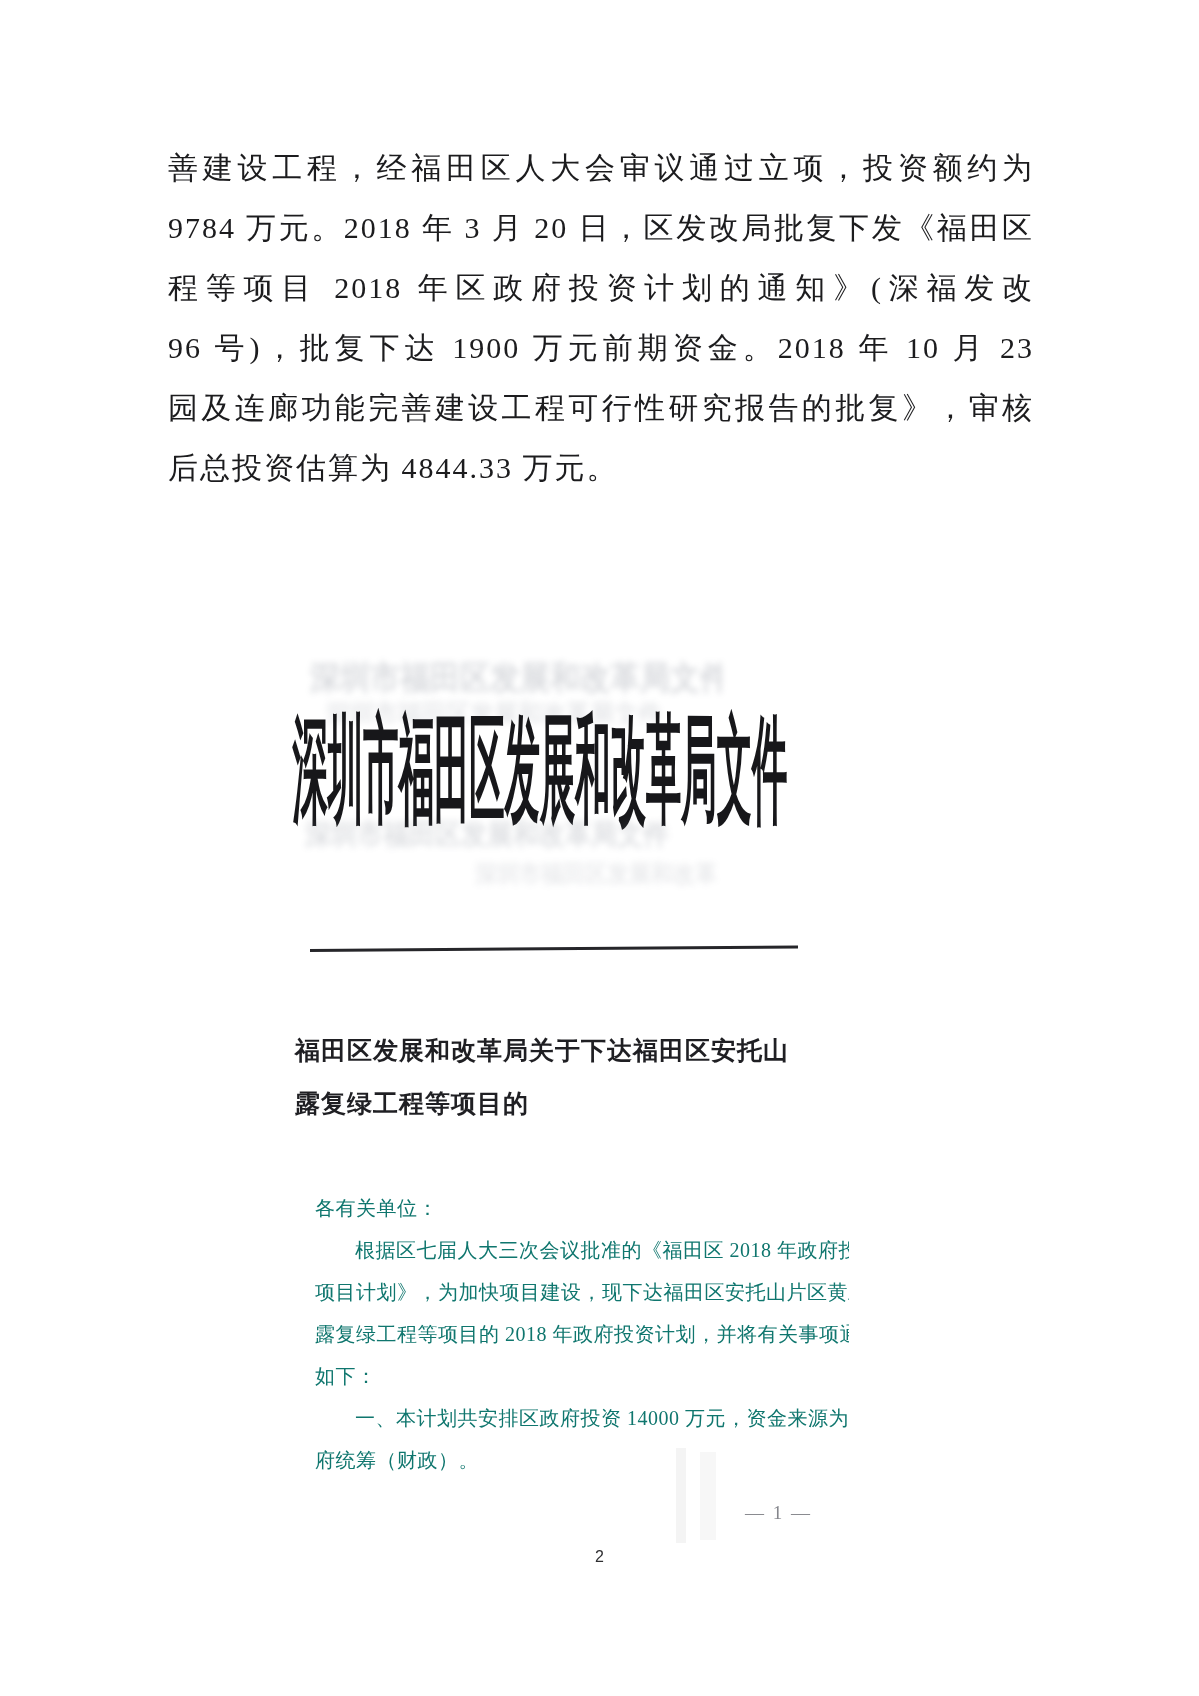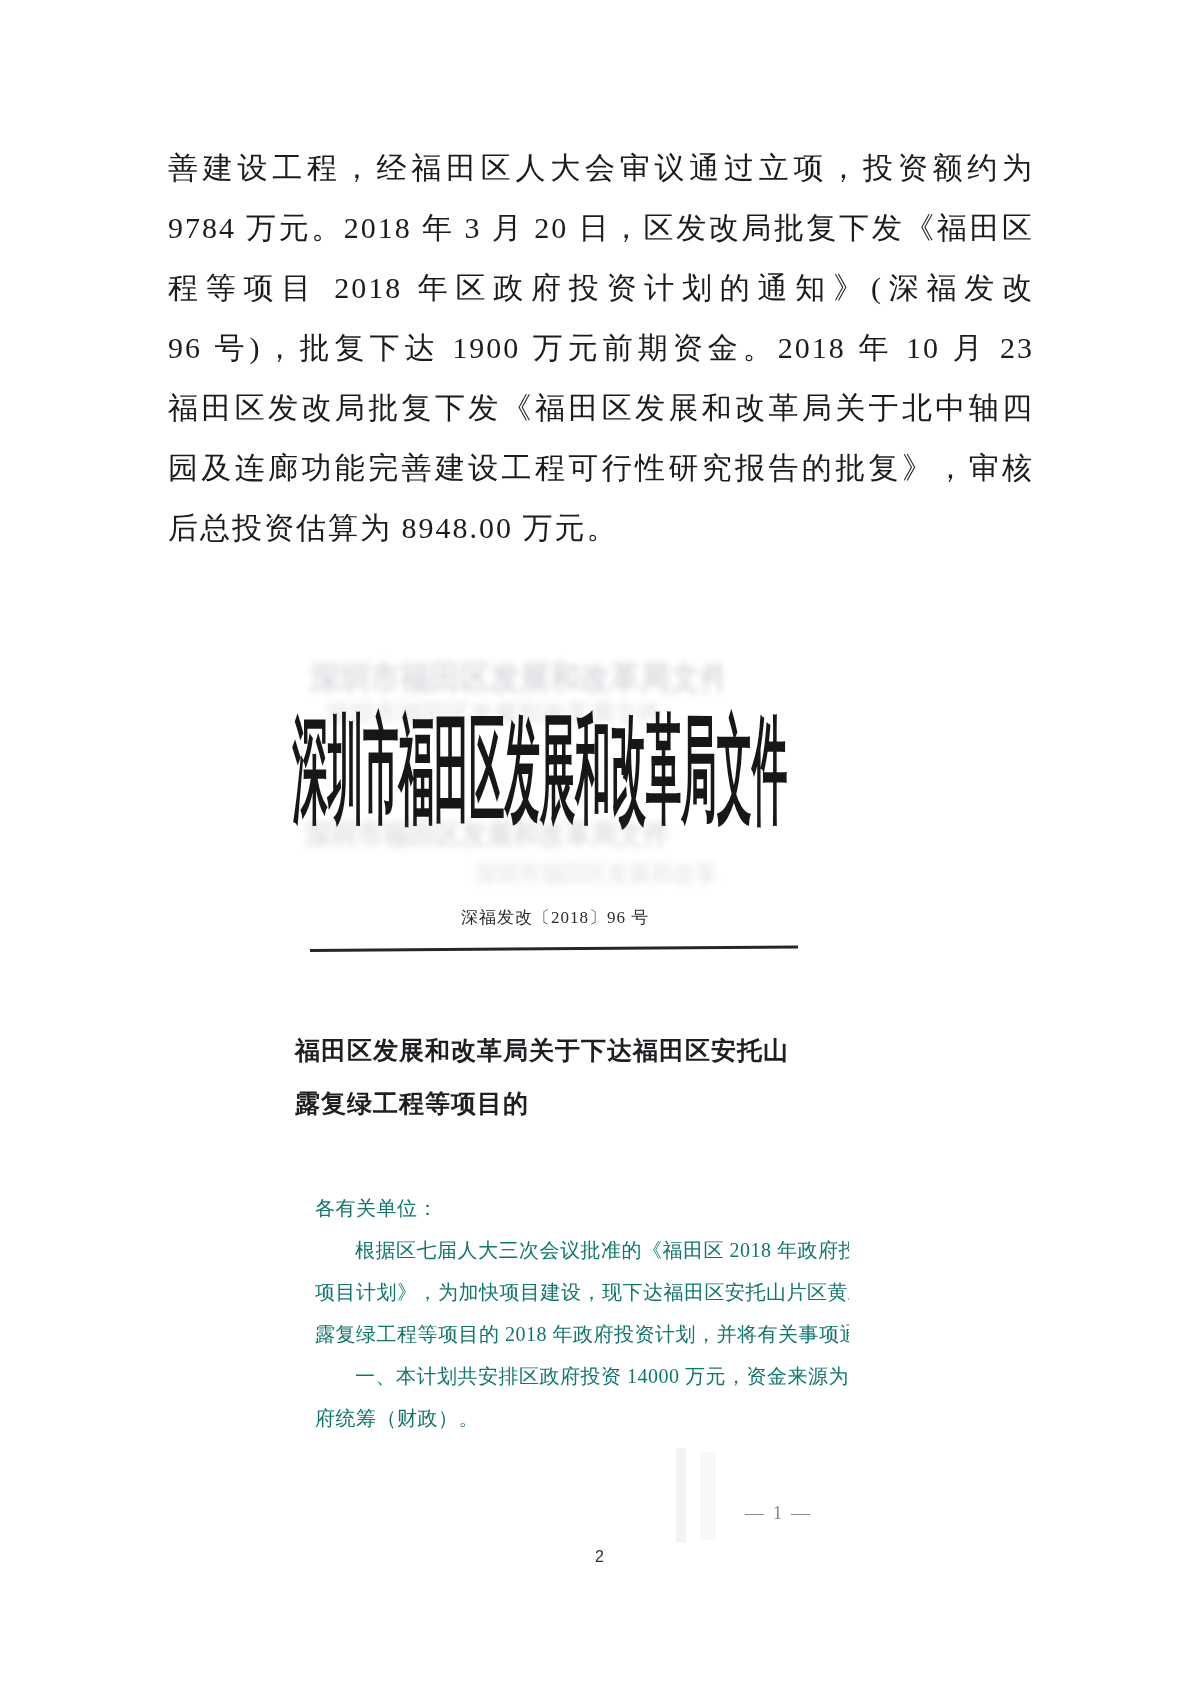--- a/index.html
+++ b/index.html
@@ -72,51 +72,50 @@
 </head>
 <body>
 
 <div class="page">
 
   <div class="abs intro">
     <div class="intro-line fill">善建设工程，经福田区人大会审议通过立项，投资额约为</div>
     <div class="intro-line fill">9784 万元。2018 年 3 月 20 日，区发改局批复下发《福田区</div>
     <div class="intro-line fill">程等项目 2018 年区政府投资计划的通知》(深福发改【2018】</div>
     <div class="intro-line fill">96 号)，批复下达 1900 万元前期资金。2018 年 10 月 23 日，</div>
-    <div class="intro-line fill">福田区发改局批复下发《福田区发展和改革局关于北中轴四</div>
     <div class="intro-line fill">园及连廊功能完善建设工程可行性研究报告的批复》，审核</div>
-    <div class="intro-line">后总投资估算为 8948.00 万元。</div>
+    <div class="intro-line">后总投资估算为 4844.33 万元。</div>
   </div>
 
   <div class="abs scan">
 
     <div class="abs ghost g1">深圳市福田区发展和改革局文件</div>
     <div class="abs ghost g2">深圳市福田区发展和改革局文件</div>
 
     <div class="abs masthead-wrap">
       <span class="masthead">深圳市福田区发展和改革局文件</span>
     </div>
 
     <div class="abs ghost g3">深圳市福田区发展和改革局文件</div>
     <div class="abs ghost g4">深圳市福田区发展和改革局文件</div>
 
-    <div class="abs docnum">深福发改〔2018〕96 号</div>
     <div class="abs divider"></div>
 
     <div class="abs doc-title">
       <div>福田区发展和改革局关于下达福田区安托山</div>
       <div>露复绿工程等项目的</div>
     </div>
 
     <div class="abs scan-body-wrap">
       <div class="abs scan-body">
         <div class="body-line">各有关单位：</div>
         <div class="body-line indent">根据区七届人大三次会议批准的《福田区 2018 年政府投资</div>
         <div class="body-line">项目计划》，为加快项目建设，现下达福田区安托山片区黄土裸</div>
         <div class="body-line">露复绿工程等项目的 2018 年政府投资计划，并将有关事项通知</div>
+        <div class="body-line">如下：</div>
         <div class="body-line indent">一、本计划共安排区政府投资 14000 万元，资金来源为区政</div>
         <div class="body-line">府统筹（财政）。</div>
       </div>
     </div>
 
     <div class="abs page1-marker">— 1 —</div>
   </div>
 
   <div class="abs streak1"></div>
   <div class="abs streak2"></div>

